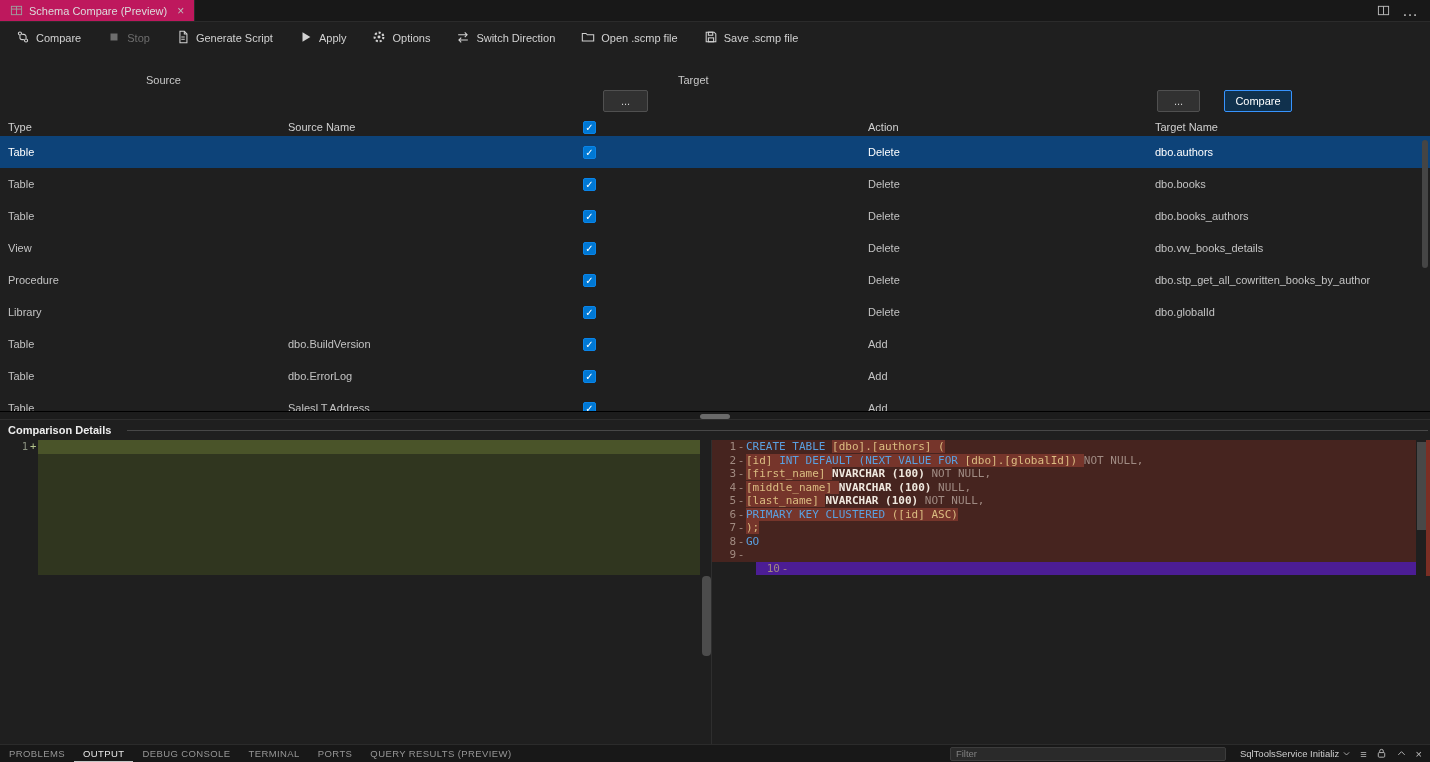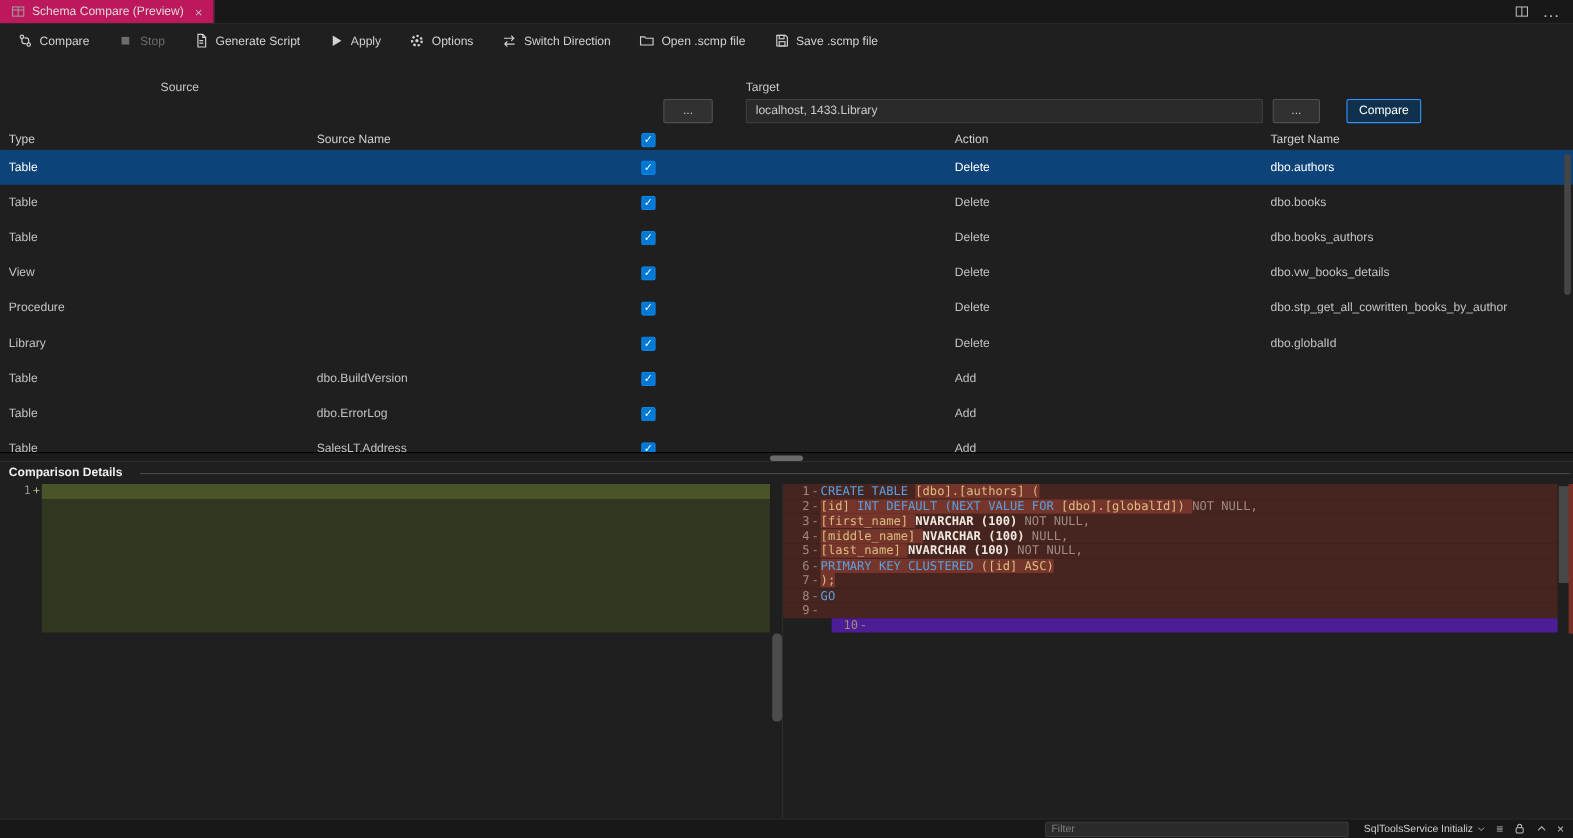--- a/index.html
+++ b/index.html
@@ -173,21 +173,20 @@
         </svg></span>
       <span>Save .scmp file</span>
     </div>
   </div>
 
 <div class="conn">
   <div class="conn-label" style="left:146px">Source</div>
   <div class="browse-btn" style="left:603px; width:45px">...</div>
 
   <div class="conn-label" style="left:678px">Target</div>
-  <input class="conn-input" style="left: 678px; width: 470px;" value="localhost, 1433.Library">
   <div class="browse-btn" style="left:1157px; width:43px">...</div>
 
   <div class="compare-btn">Compare</div>
 </div>
 
 <div class="grid-header">
   <div class="gc">Type</div>
   <div class="gc">Source Name</div>
   <div class="gc"><span class="cb">✓</span></div>
   <div class="gc">Action</div>
@@ -331,20 +330,28 @@
           <span class="marker">-</span>
           <span class="code"></span>
         </div>
       </div>
     <div class="rp-scrollbar"></div>
     <div class="rp-overview"></div>
   </div>
 </div>
 
 <div class="panel">
+  <span id="panel-tabs" style="display:flex; height:100%;">
+      <div class="ptab">PROBLEMS</div>
+      <div class="ptab active">OUTPUT</div>
+      <div class="ptab">DEBUG CONSOLE</div>
+      <div class="ptab">TERMINAL</div>
+      <div class="ptab">PORTS</div>
+      <div class="ptab">QUERY RESULTS (PREVIEW)</div>
+    </span>
   <input class="panel-filter" placeholder="Filter" style="">
   <span class="channel">
     <span class="channel-label">SqlToolsService Initializ</span>
     <svg width="9" height="9" viewBox="0 0 12 12" fill="none" stroke="currentColor">
         <path d="M2.5 4.5 6 8l3.5-3.5"></path>
       </svg>
   </span>
   <span class="picon">≡</span>
   <span class="picon">
     <svg width="11" height="11" viewBox="0 0 12 12" fill="none" stroke="currentColor">

